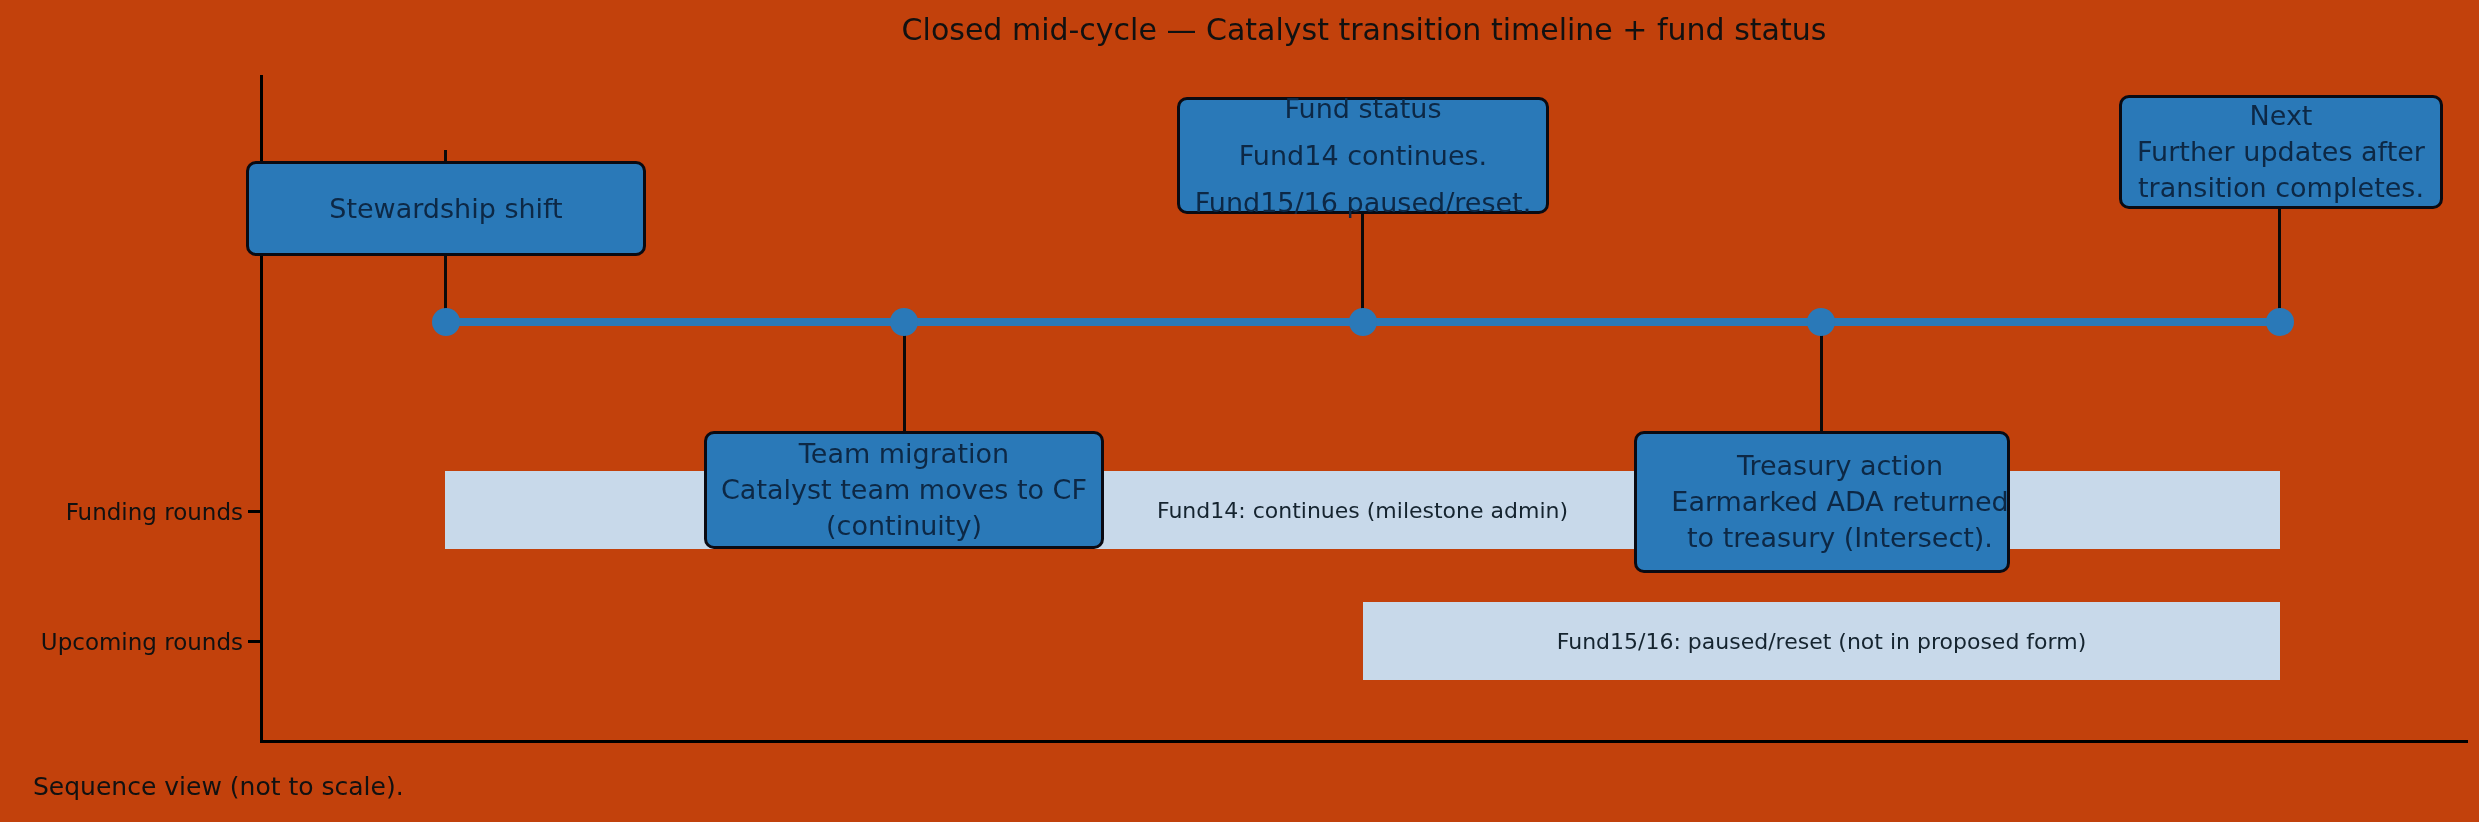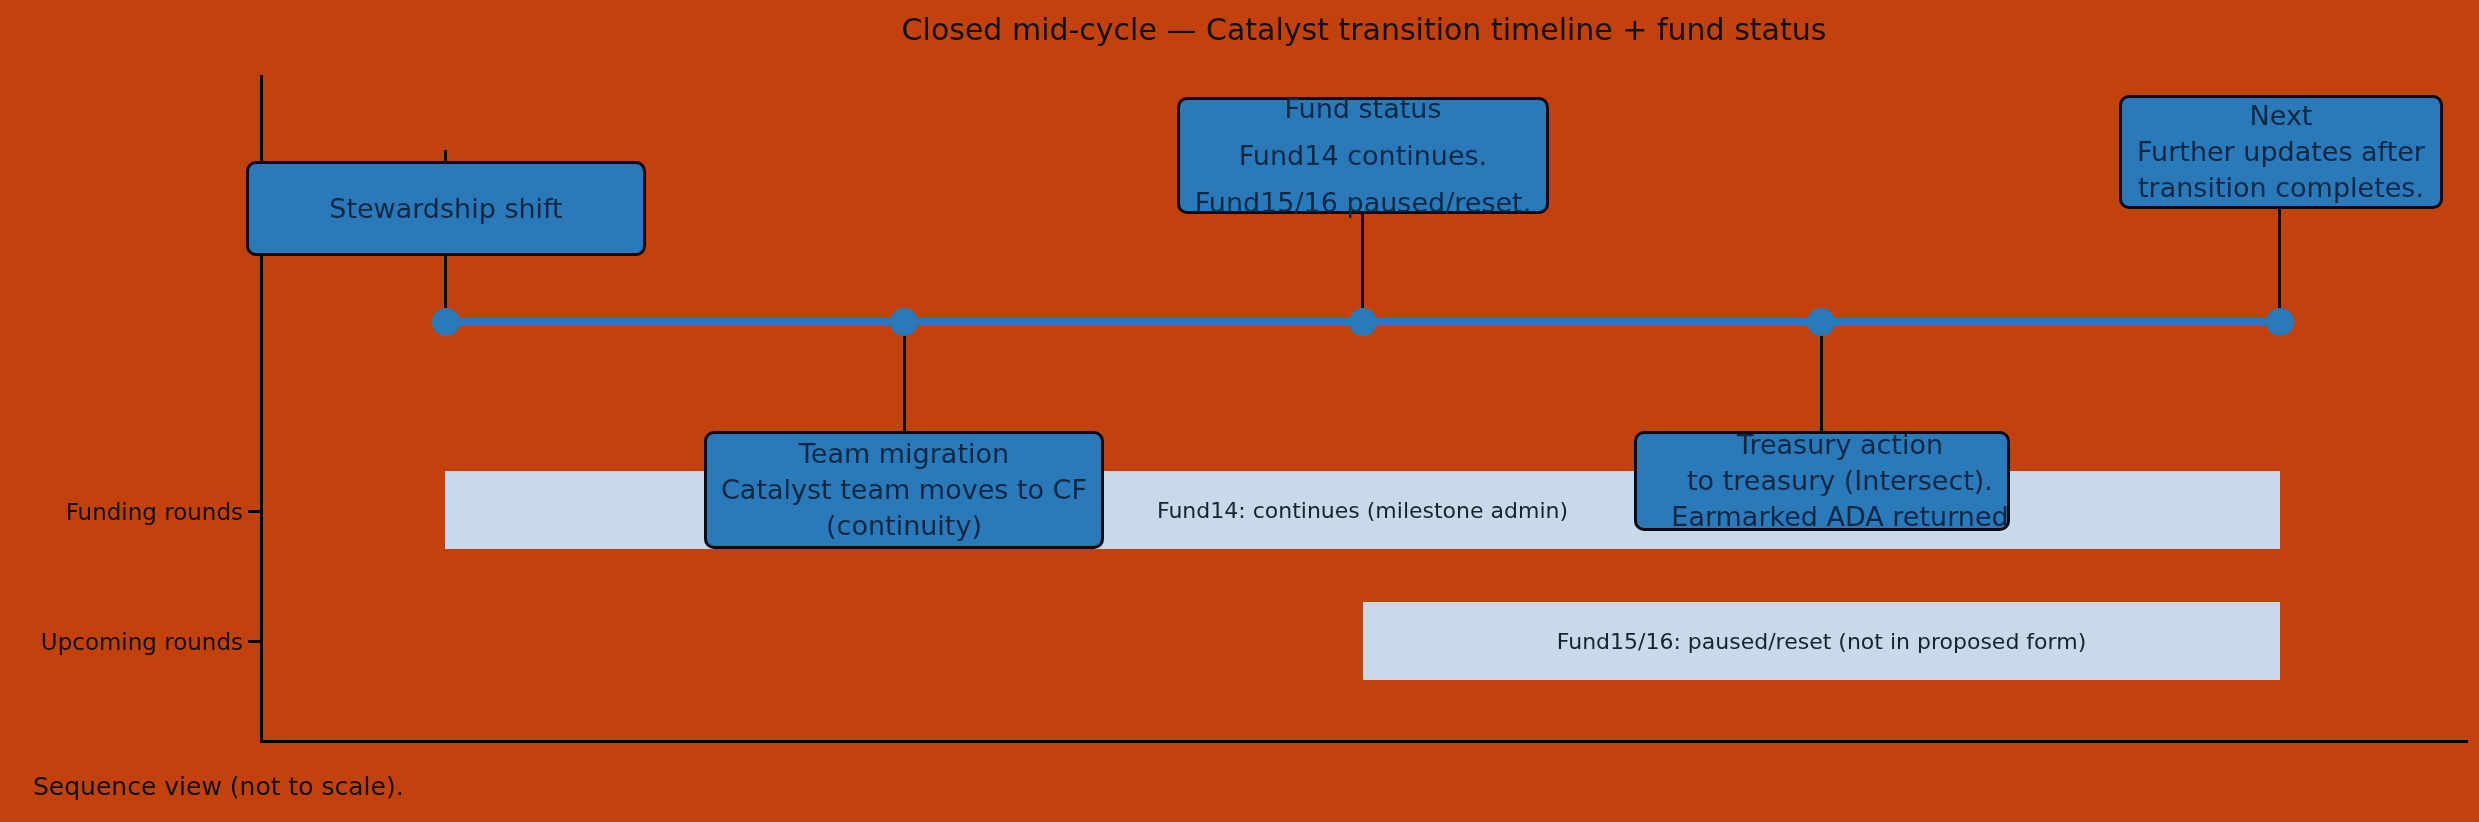--- a/index.html
+++ b/index.html
@@ -128,21 +128,21 @@
     font-size: 27px;
     line-height: 36px;
     color: #0d2845;
     white-space: nowrap;
     text-align: center;
   }
   .box-1 { left: 246px; top: 121px; width: 400px; height: 95px; margin-top: 40px; }
   .box-2 { left: 1177px; top: 97px;  width: 372px; height: 117px; gap: 11px; }
   .box-3 { left: 2119px; top: 95px;  width: 324px; height: 114px; }
   .box-4 { left: 704px; top: 431px; width: 400px; height: 118px; }
-  .box-5 { left: 1634px; top: 431px; width: 376px; height: 100px; padding-left: 36px; }
+  .box-5 { left: 1634px; top: 431px; width: 376px; height: 142px; padding-left: 36px; }
   .footer {
     position: absolute;
     left: 33px;
     top: 772px;
     font-size: 25px;
     color: #111111;
     white-space: nowrap;
   }
 </style>
 </head>
@@ -196,19 +196,19 @@
   </div>
 
   <div class="event-box box-4">
     <span class="line">Team migration</span>
     <span class="line">Catalyst team moves to CF</span>
     <span class="line">(continuity)</span>
   </div>
 
   <div class="event-box box-5">
     <span class="line">Treasury action</span>
+    <span class="line">Earmarked ADA returned</span>
     <span class="line">to treasury (Intersect).</span>
-    <span class="line">Earmarked ADA returned</span>
   </div>
 
   <div class="footer">Sequence view (not to scale).</div>
 
 </div>
 
 </body></html>

